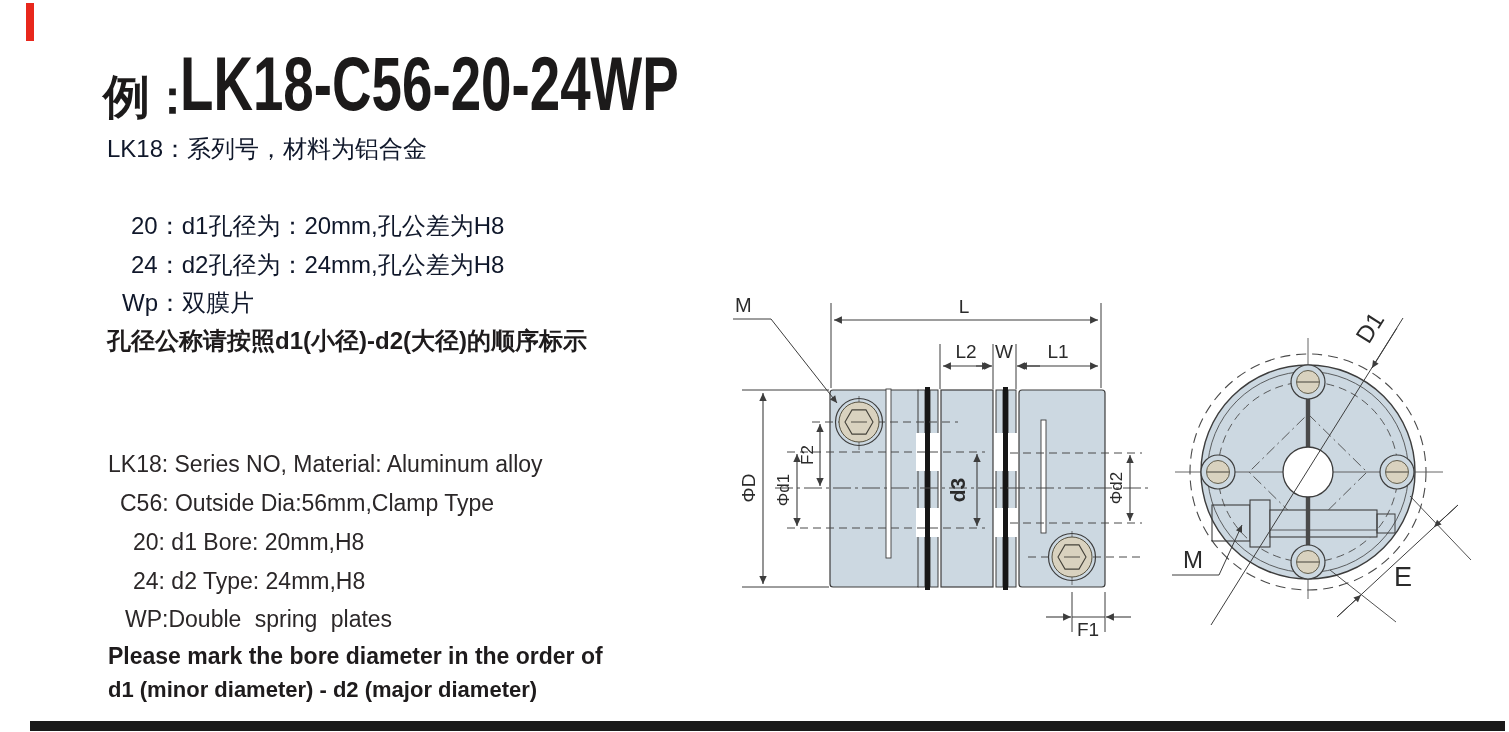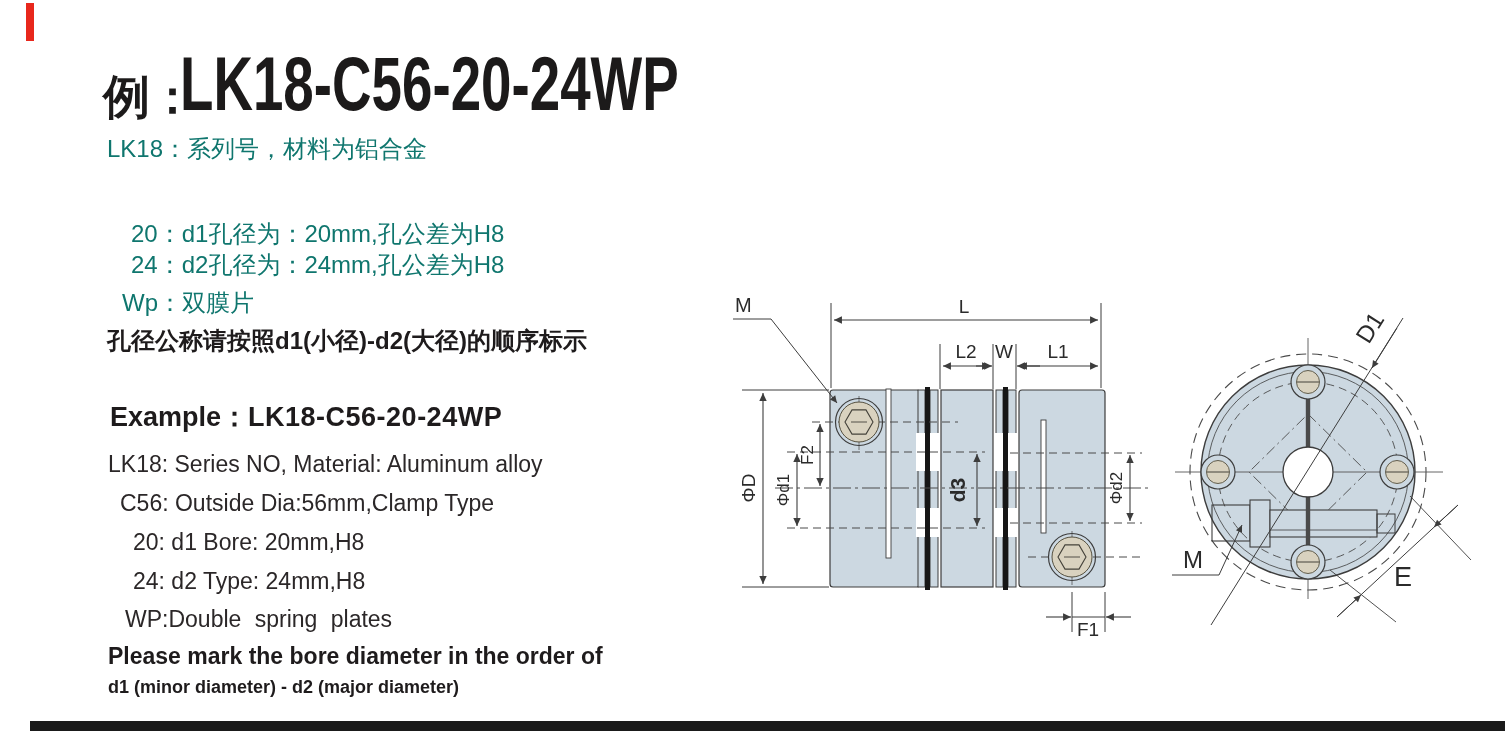--- a/index.html
+++ b/index.html
@@ -7,32 +7,32 @@
         font-family:"Liberation Sans","DejaVu Sans",sans-serif;color:#2b2728;}
   .abs{position:absolute;white-space:nowrap;}
   
   #red-tab{position:absolute;left:26px;top:3px;width:8px;height:38px;background:#e8271c;}
   #footer-bar{position:absolute;left:30px;top:721px;width:1475px;height:10px;background:#1a1a1a;}
   
   .title-cn{left:103px;top:66px;font-size:47px;font-weight:700;color:#1c1a1a;letter-spacing:-1px;}
   .title-model{left:180px;top:46px;font-size:76px;font-weight:700;color:#1c1a1a;line-height:1.0;
                transform:scaleX(0.72);transform-origin:top left;letter-spacing:0px;}
   
-  .cnline{font-size:24px;color:#0f766e;text-align:right;}
-  .cn1{left:107px;top:133px;} .cn2{left:118px;top:171px;} .cn3{left:131px;top:218px;}
+  .cnline{font-size:24px;color:#0f172a;text-align:right;}
+  .cn1{left:107px;top:133px;} .cn2{left:118px;top:171px;} .cn3{left:131px;top:210px;}
   .cn4{left:131px;top:249px;} .cn5{left:122px;top:287px;}
   .cnnote{left:107px;top:325px;font-size:24px;font-weight:700;color:#1e1b1c;}
   
   .exline{left:110px;top:399px;font-size:27px;font-weight:700;color:#1e1b1c;}
   .exmodel{letter-spacing:0.5px;}
   .enline{font-size:23px;color:#2b2728;}
   .en1{left:108px;top:451px;} .en2{left:120px;top:490px;} .en3{left:133px;top:529px;}
   .en4{left:133px;top:568px;} .en5{left:125px;top:606px;word-spacing:7px;}
   .ennote1{left:108px;top:643px;font-size:23px;font-weight:700;color:#1e1b1c;}
-  .ennote2{left:108px;top:677px;font-size:18px;font-weight:700;color:#1e1b1c;}
+  .ennote2{left:108px;top:677px;font-size:22px;font-weight:700;color:#1e1b1c;}
   svg{position:absolute;left:0;top:0;}
   svg text{font-family:"Liberation Sans","DejaVu Sans",sans-serif;fill:#2b2b2b;}
   .dimtxt{font-size:19px;}
   .dimtxt-s{font-size:17px;}
 </style>
 </head>
 <body>
 
 <div id="page">
 
@@ -41,23 +41,20 @@
 
   <div class="abs title-cn">例：</div>
   <div class="abs title-model">LK18-C56-20-24WP</div>
 
   <div class="abs cnline cn1">LK18：系列号，材料为铝合金</div>
   <div class="abs cnline cn3">20：d1孔径为：20mm,孔公差为H8</div>
   <div class="abs cnline cn4">24：d2孔径为：24mm,孔公差为H8</div>
   <div class="abs cnline cn5">Wp：双膜片</div>
   <div class="abs cnnote">孔径公称请按照d1(小径)-d2(大径)的顺序标示</div>
 
-  <div class="abs exline">
-    <span>Example：</span><span class="exmodel">LK18-C56-20-24WP</span>
-  </div>
 
   <div class="abs enline en1">LK18: Series NO, Material: Aluminum alloy</div>
   <div class="abs enline en2">C56: Outside Dia:56mm,Clamp Type</div>
   <div class="abs enline en3">20: d1 Bore: 20mm,H8</div>
   <div class="abs enline en4">24: d2 Type: 24mm,H8</div>
   <div class="abs ennote1">Please mark the bore diameter in the order of</div>
   <div class="abs enline en5">WP:Double spring plates</div>
   <div class="abs ennote2">d1 (minor diameter) - d2 (major diameter)</div>
 
   <svg width="1509" height="732" viewBox="0 0 1509 732">

